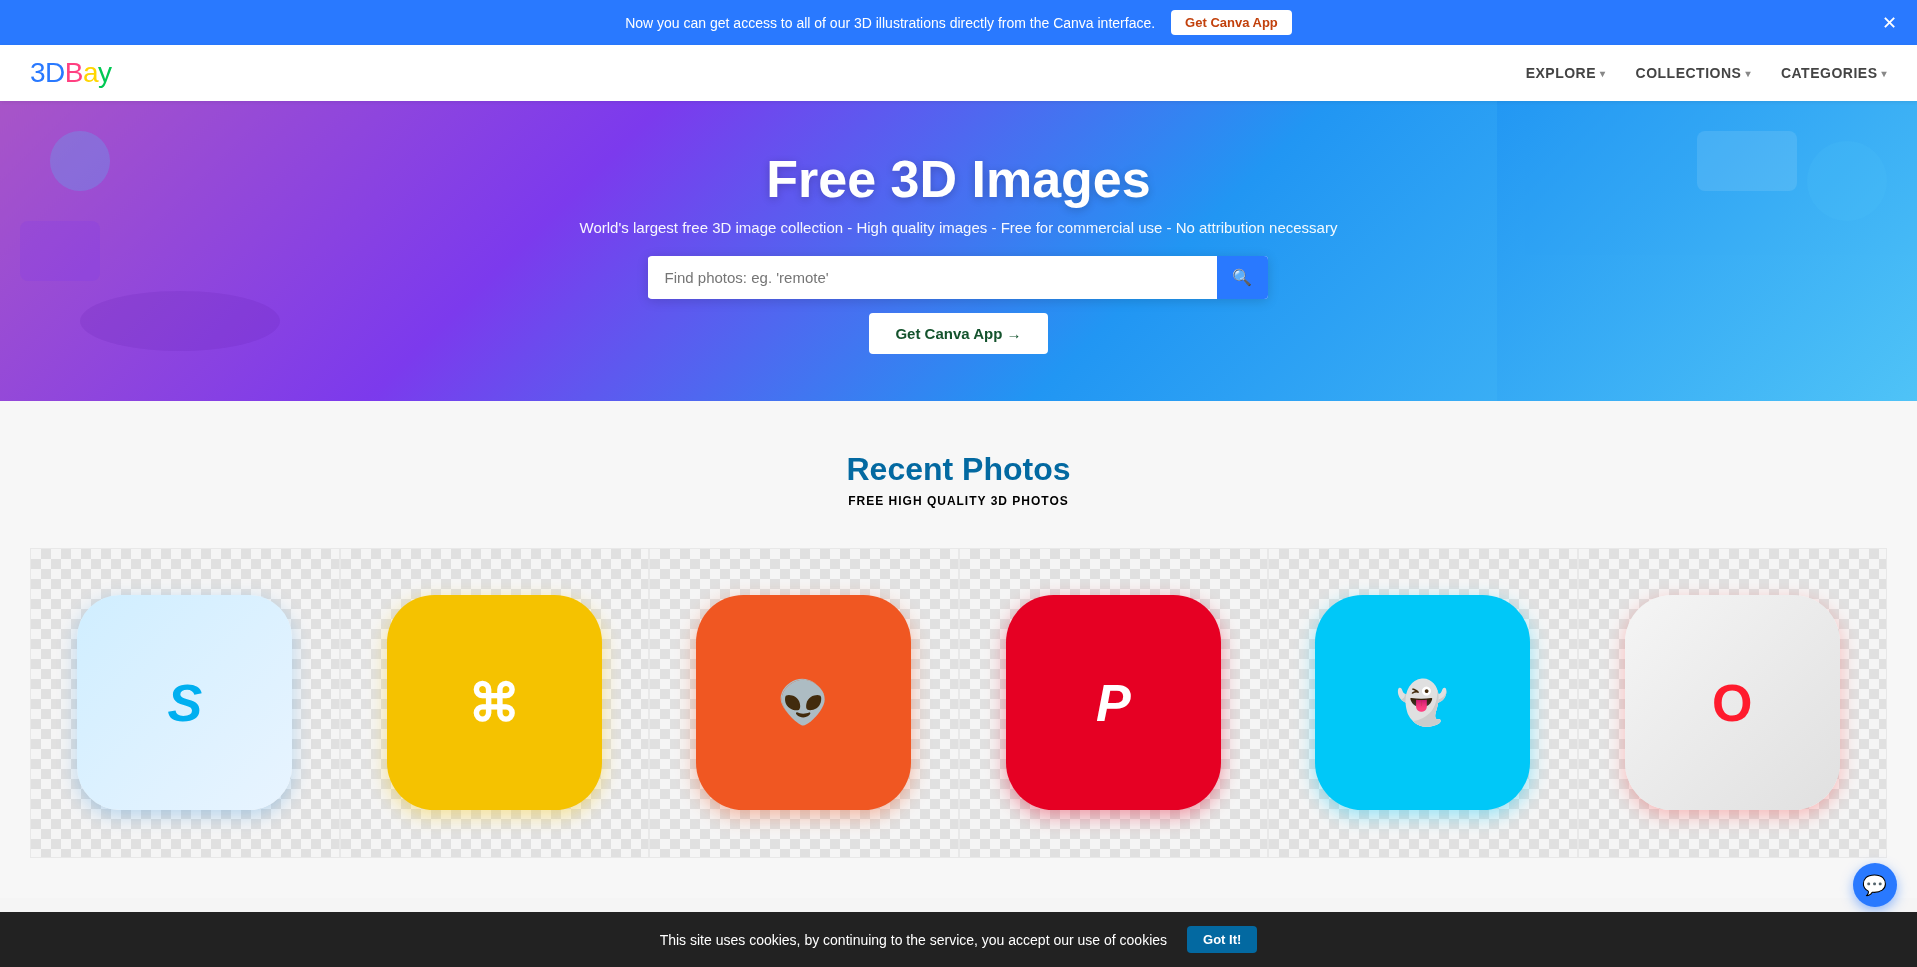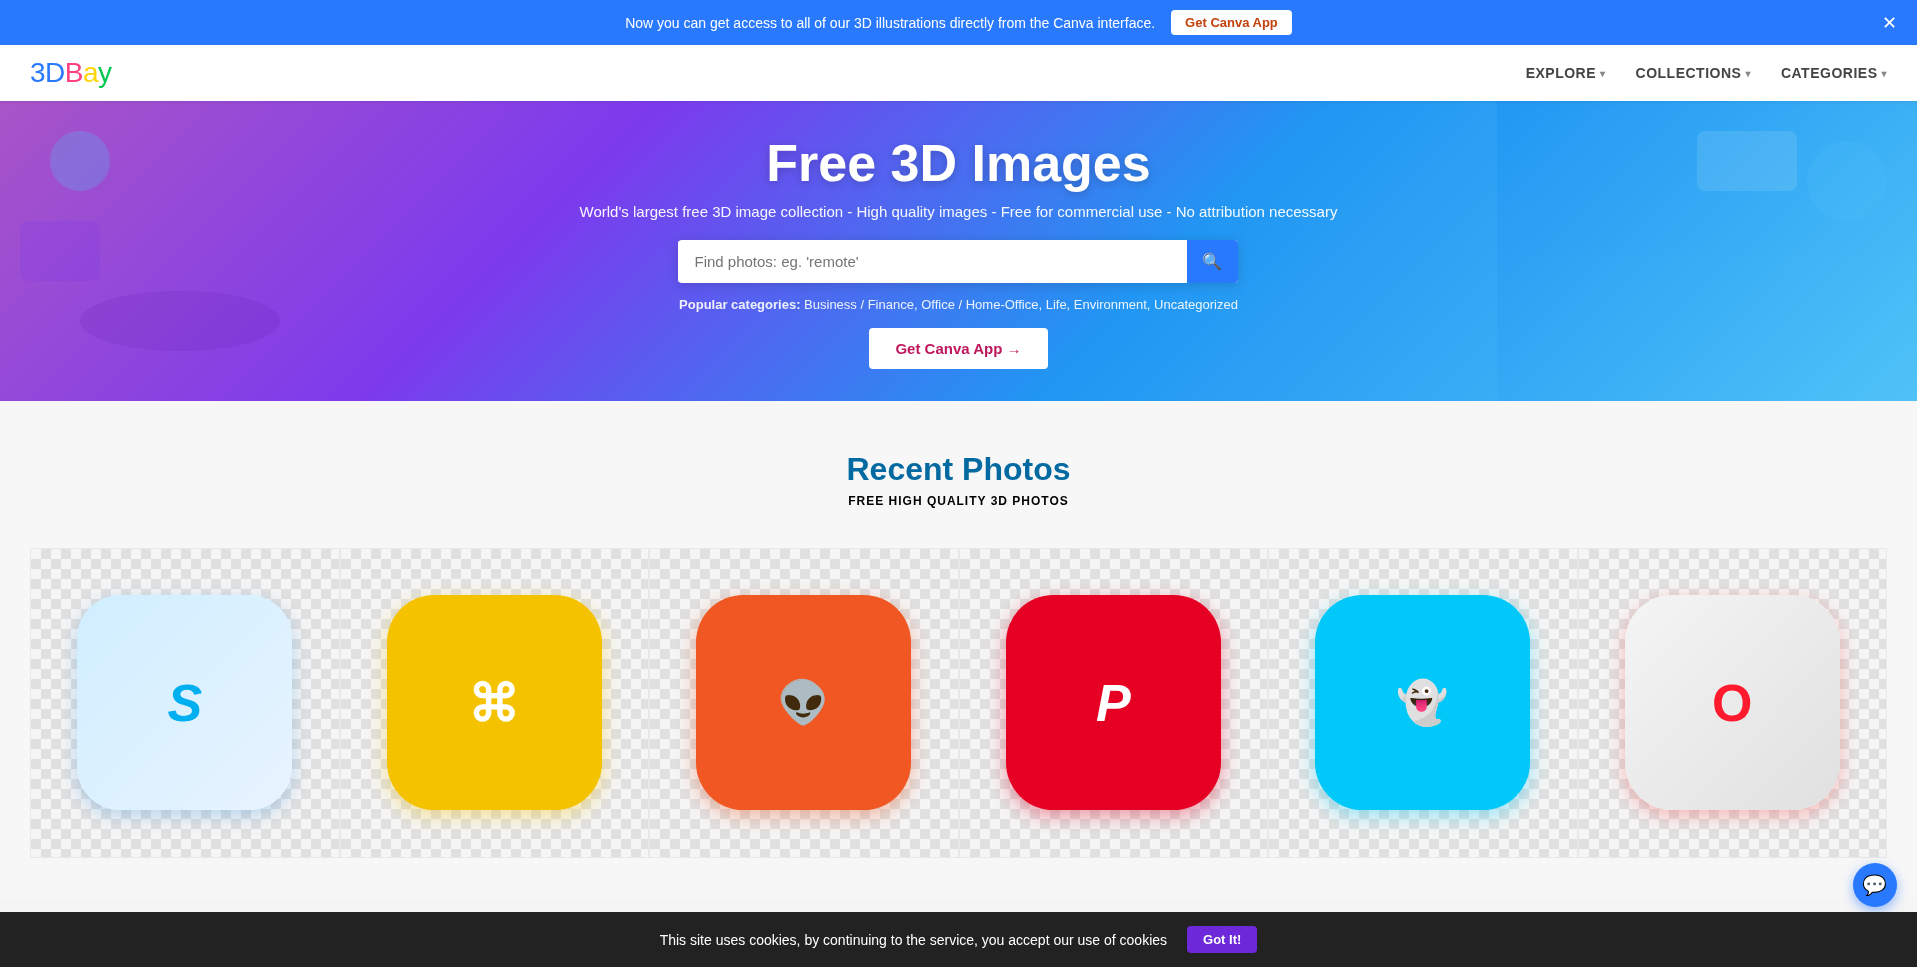--- a/index.html
+++ b/index.html
@@ -110,21 +110,21 @@
       margin-bottom: 20px;
       opacity: 0.95;
       font-weight: 400;
     }
     #search-bar {
       display: flex;
       align-items: center;
       background: white;
       border-radius: 4px;
       overflow: hidden;
-      width: 560px;
+      width: 620px;
       margin: 0 auto 14px;
       box-shadow: 0 2px 12px rgba(0,0,0,0.15);
     }
     #search-input {
       flex: 1;
       border: none;
       outline: none;
       padding: 12px 16px;
       font-size: 15px;
       color: #555;
@@ -139,21 +139,21 @@
       display: flex;
       align-items: center;
     }
     #popular-categories {
       font-size: 13px;
       color: rgba(255,255,255,0.9);
       margin-bottom: 16px;
     }
     #get-canva-btn {
       background: white;
-      color: #be185d;
+      color: #14532d;
       border: 2px solid white;
       border-radius: 4px;
       padding: 10px 24px;
       font-size: 15px;
       font-weight: 600;
       cursor: pointer;
       text-align: center;
     }
 
     
@@ -329,21 +329,21 @@
       color: white;
       display: flex;
       align-items: center;
       justify-content: center;
       gap: 20px;
       padding: 14px 30px;
       z-index: 1000;
       font-size: 14px;
     }
     #cookie-accept-btn {
-      background: #6d28d9;
+      background: #0369a1;
       color: white;
       border: none;
       border-radius: 4px;
       padding: 6px 16px;
       font-size: 13px;
       font-weight: 600;
       cursor: pointer;
       white-space: nowrap;
     }
 
@@ -415,24 +415,20 @@
   </div>
   <div id="hero-content">
     <h1>Free 3D Images</h1>
     <p id="hero-subtitle">World's largest free 3D image collection - High quality images - Free for commercial use - No attribution necessary</p>
     <div id="search-bar">
       <input id="search-input" type="text" placeholder="Find photos: eg. 'remote'" style="">
       <button id="search-btn">
         <span>🔍</span>
       </button>
     </div>
-    <p id="popular-categories">
-      <strong>Popular categories:</strong>
-      <span> Business / Finance, Office / Home-Office, Life, Environment, Uncategorized</span>
-    </p>
     <button id="get-canva-btn">Get Canva App →</button>
   </div>
 </section>
 
 <main id="main">
   <div id="recent-photos-header">
     <h2>Recent Photos</h2>
     <p>FREE HIGH QUALITY 3D PHOTOS</p>
   </div>
 

